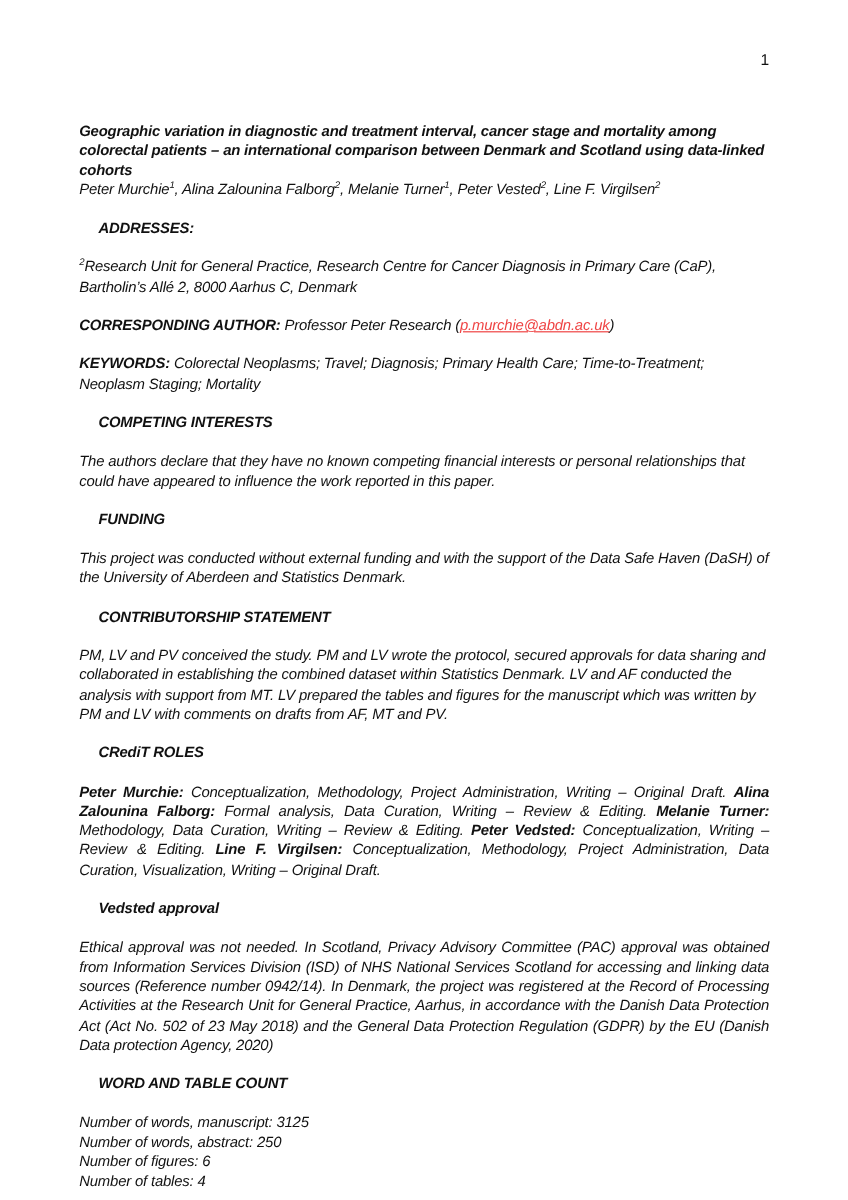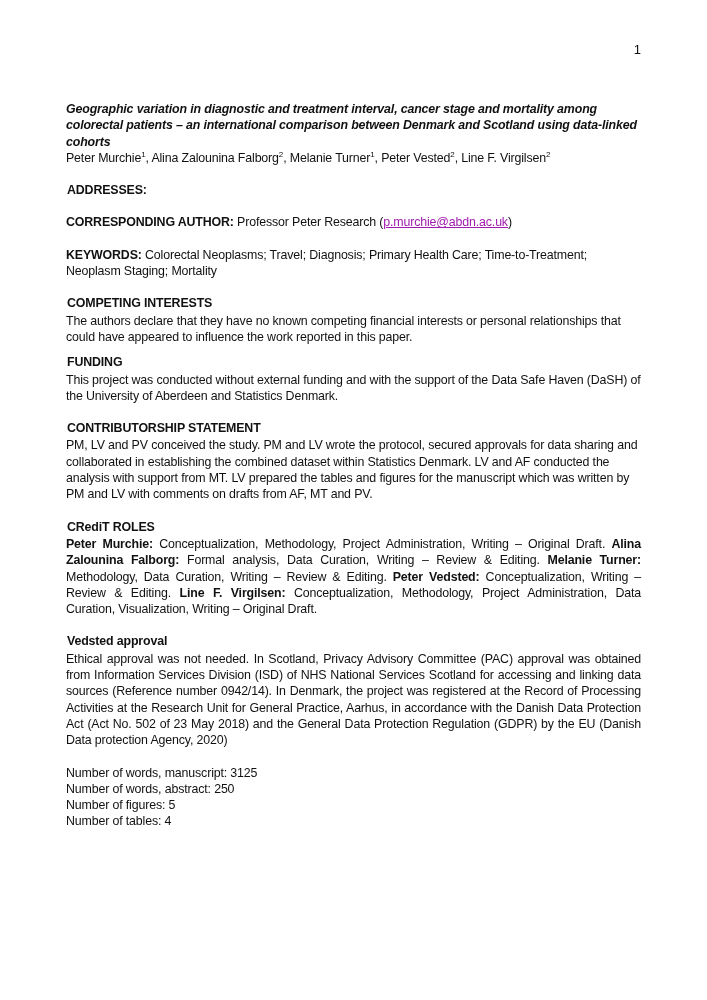--- a/index.html
+++ b/index.html
@@ -13,42 +13,43 @@
       font-size: 13px;
     }
     .content {
       position: absolute; top: 101px; left: 66px; width: 575px;
       font-size: 12.4px; line-height: 16.3px;
       letter-spacing: -0.15px;
     }
     .title { font-weight: bold; font-style: italic; margin: 0; }
     .authors { margin: 0 0 16px 0; }
     sup { font-size: 8px; line-height: 0; vertical-align: 5px; }
-    .heading { font-weight: bold; margin: 1px; }
-    p { margin: 0; }
+    .heading { font-weight: bold; margin: 16px; }
+    p { margin: 0; font-style: italic; }
     .section { margin-bottom: 16px; }
     .section.tight { margin-bottom: 9px; }
     .justify { text-align: justify; }
-    .link { color: #a21caf; text-decoration: underline; }
+    .link { color: #ef4444; text-decoration: underline; }
     b { font-weight: bold; text-align: center; }
   </style>
 </head>
 <body>
 
 <div class="page-number">1</div>
 
 <div class="content">
 
   <p class="title">Geographic variation in diagnostic and treatment interval, cancer stage and mortality among colorectal patients – an international comparison between Denmark and Scotland using data-linked cohorts</p>
   <p class="authors">
     <span><span>Peter Murchie</span><sup>1</sup><span>, </span></span><span><span>Alina Zalounina Falborg</span><sup>2</sup><span>, </span></span><span><span>Melanie Turner</span><sup>1</sup><span>, </span></span><span><span>Peter Vested</span><sup>2</sup><span>, </span></span><span><span>Line F. Virgilsen</span><sup>2</sup><span></span></span>
   </p>
 
   <div class="section">
     <p class="heading">ADDRESSES:</p>
+    <p><sup>2</sup><span>Research Unit for General Practice, Research Centre for Cancer Diagnosis in Primary Care (CaP), Bartholin’s Allé 2, 8000 Aarhus C, Denmark</span></p>
   </div>
 
   <div class="section">
     <p><b>CORRESPONDING AUTHOR:</b><span> Professor Peter Research (</span><a class="link">p.murchie@abdn.ac.uk</a><span>)</span></p>
   </div>
 
   <div class="section">
     <p><b>KEYWORDS:</b><span> Colorectal Neoplasms; Travel; Diagnosis; Primary Health Care; Time-to-Treatment; Neoplasm Staging; Mortality</span></p>
   </div>
 
@@ -71,19 +72,20 @@
     <p class="heading">CRediT ROLES</p>
     <p class="justify"><b>Peter Murchie:</b><span> Conceptualization, Methodology, Project Administration, Writing – Original Draft. </span><b>Alina Zalounina Falborg:</b><span> Formal analysis, Data Curation, Writing – Review &amp; Editing. </span><b>Melanie Turner:</b><span> Methodology, Data Curation, Writing – Review &amp; Editing. </span><b>Peter Vedsted:</b><span> Conceptualization, Writing – Review &amp; Editing. </span><b>Line F. Virgilsen:</b><span> Conceptualization, Methodology, Project Administration, Data Curation, Visualization, Writing – Original Draft.</span></p>
   </div>
 
   <div class="section">
     <p class="heading">Vedsted approval</p>
     <p class="justify">Ethical approval was not needed. In Scotland, Privacy Advisory Committee (PAC) approval was obtained from Information Services Division (ISD) of NHS National Services Scotland for accessing and linking data sources (Reference number 0942/14). In Denmark, the project was registered at the Record of Processing Activities at the Research Unit for General Practice, Aarhus, in accordance with the Danish Data Protection Act (Act No. 502 of 23 May 2018) and the General Data Protection Regulation (GDPR) by the EU (Danish Data protection Agency, 2020)</p>
   </div>
 
   <div class="section">
+    <p class="heading">WORD AND TABLE COUNT</p>
     <p>Number of words, manuscript: 3125</p>
     <p>Number of words, abstract: 250</p>
-    <p>Number of figures: 5</p>
+    <p>Number of figures: 6</p>
     <p>Number of tables: 4</p>
   </div>
 
 </div>
 
 </body></html>

